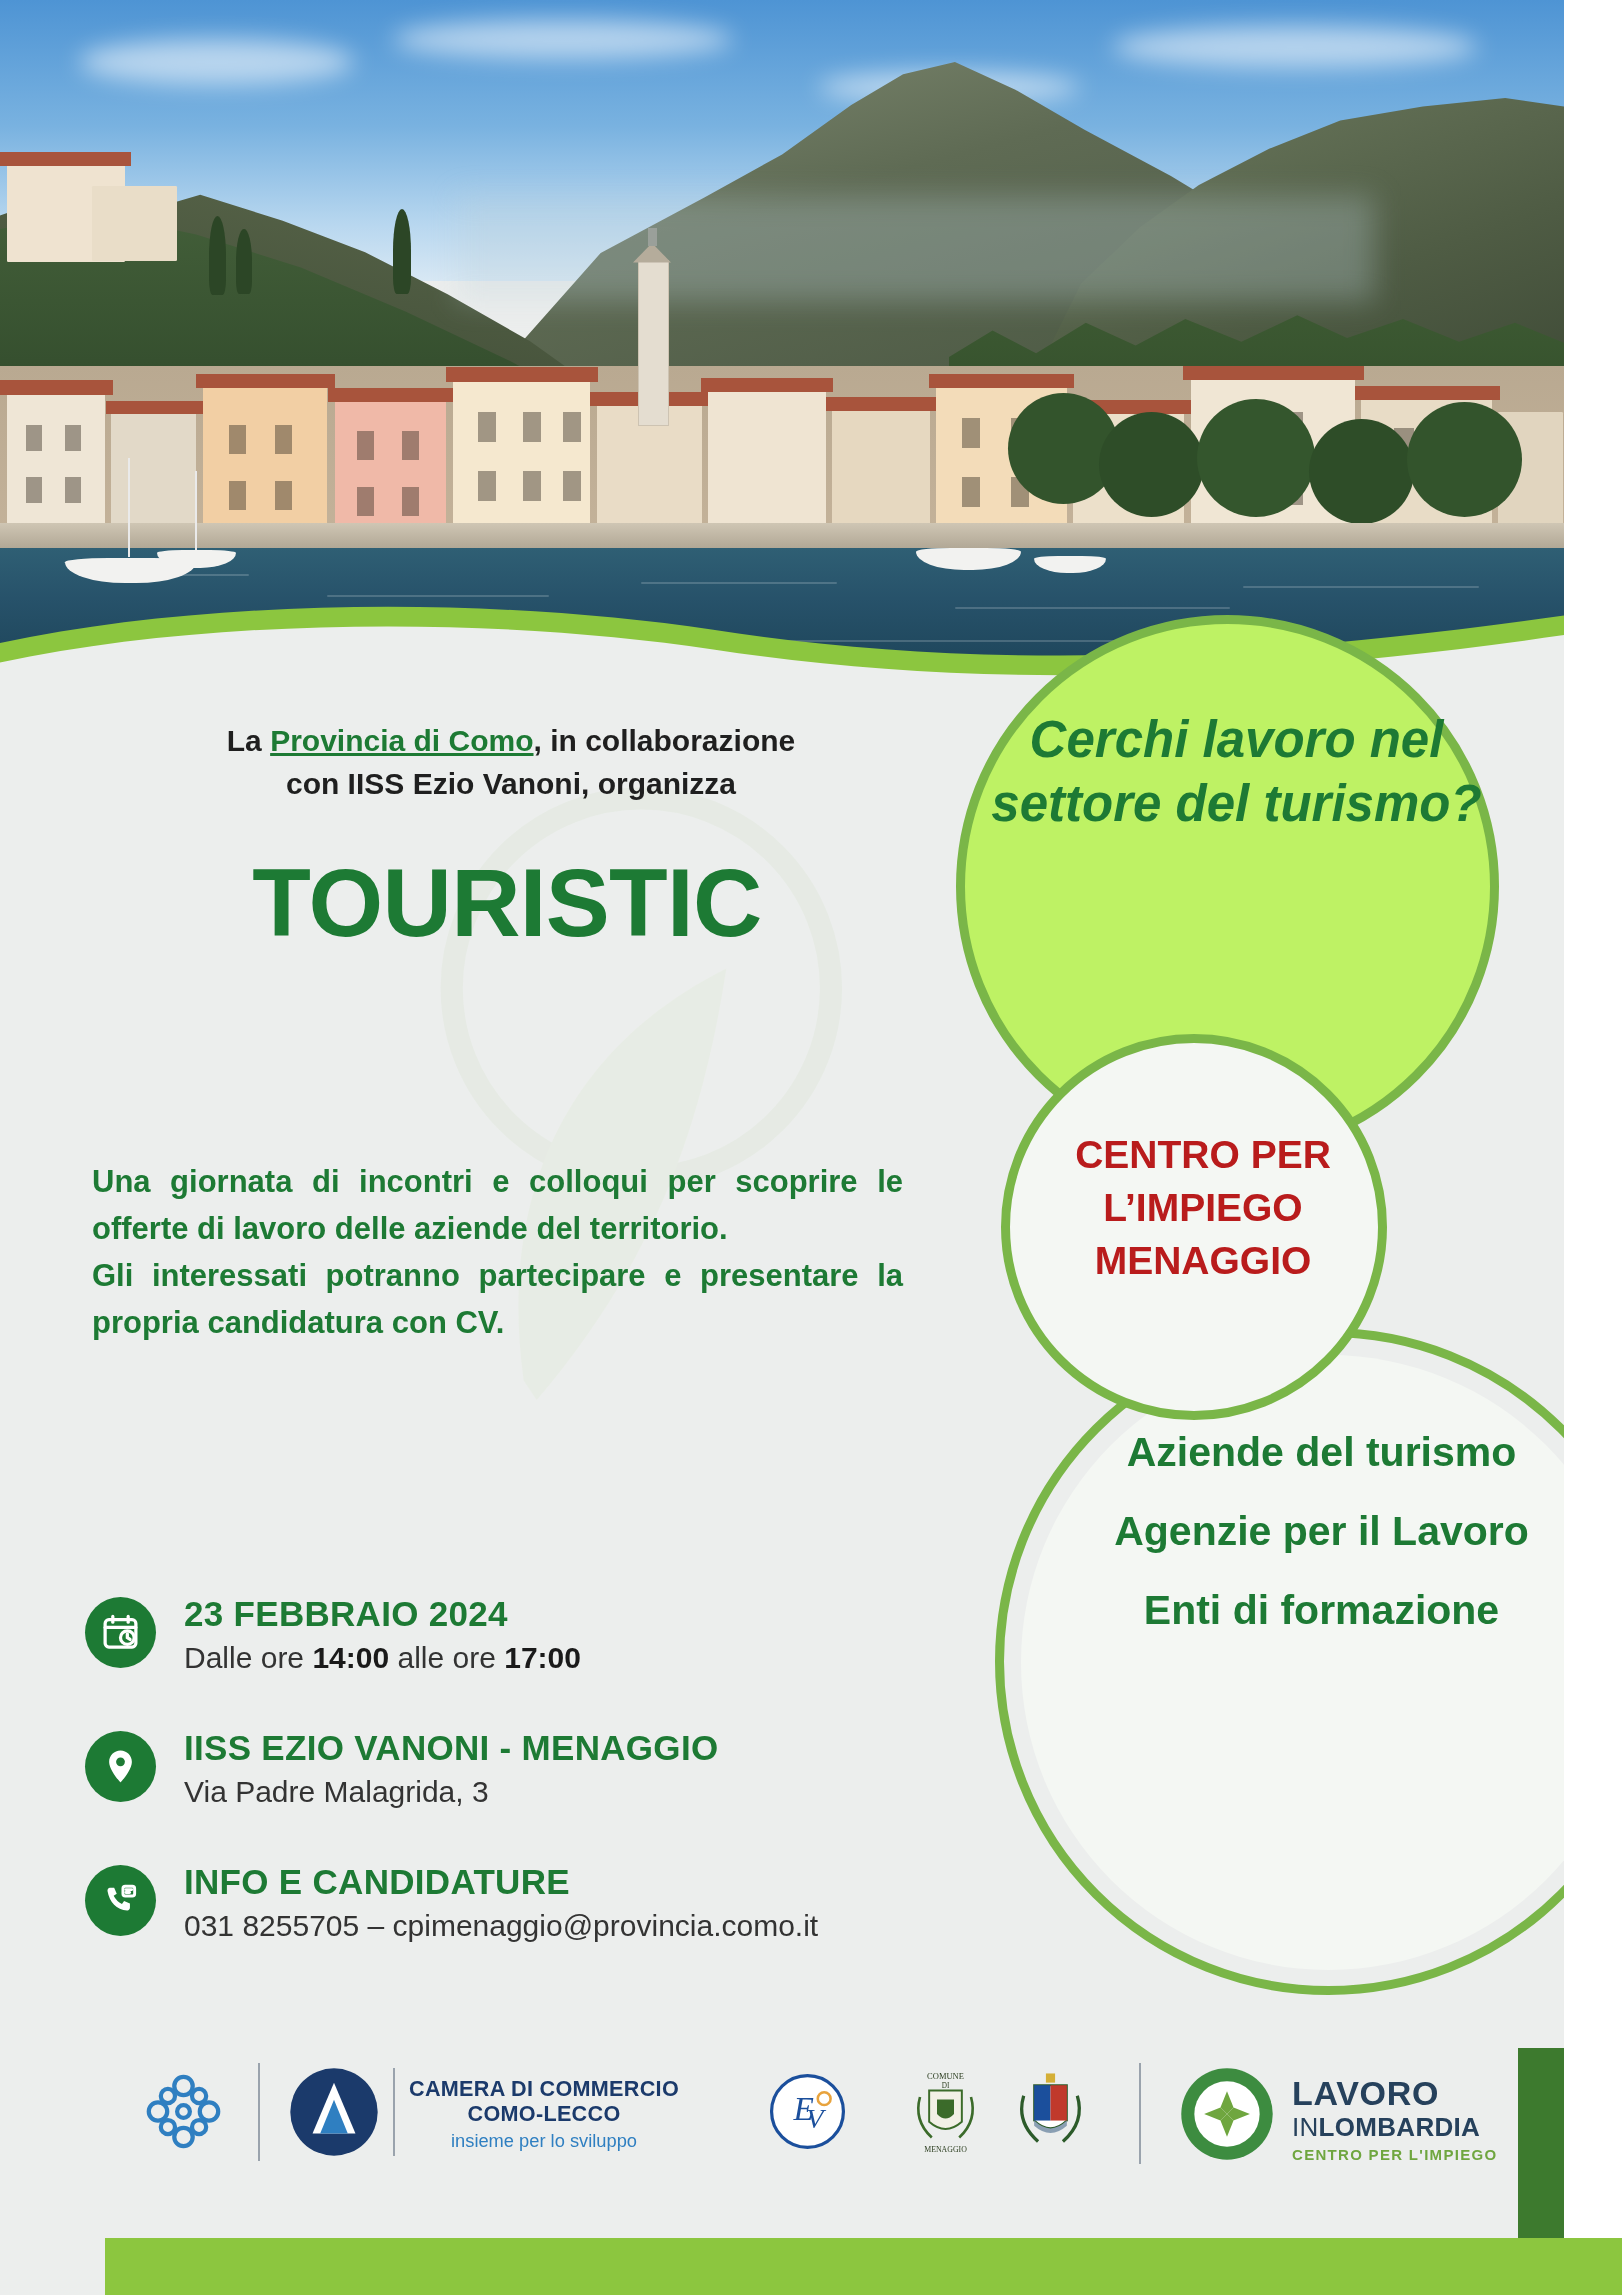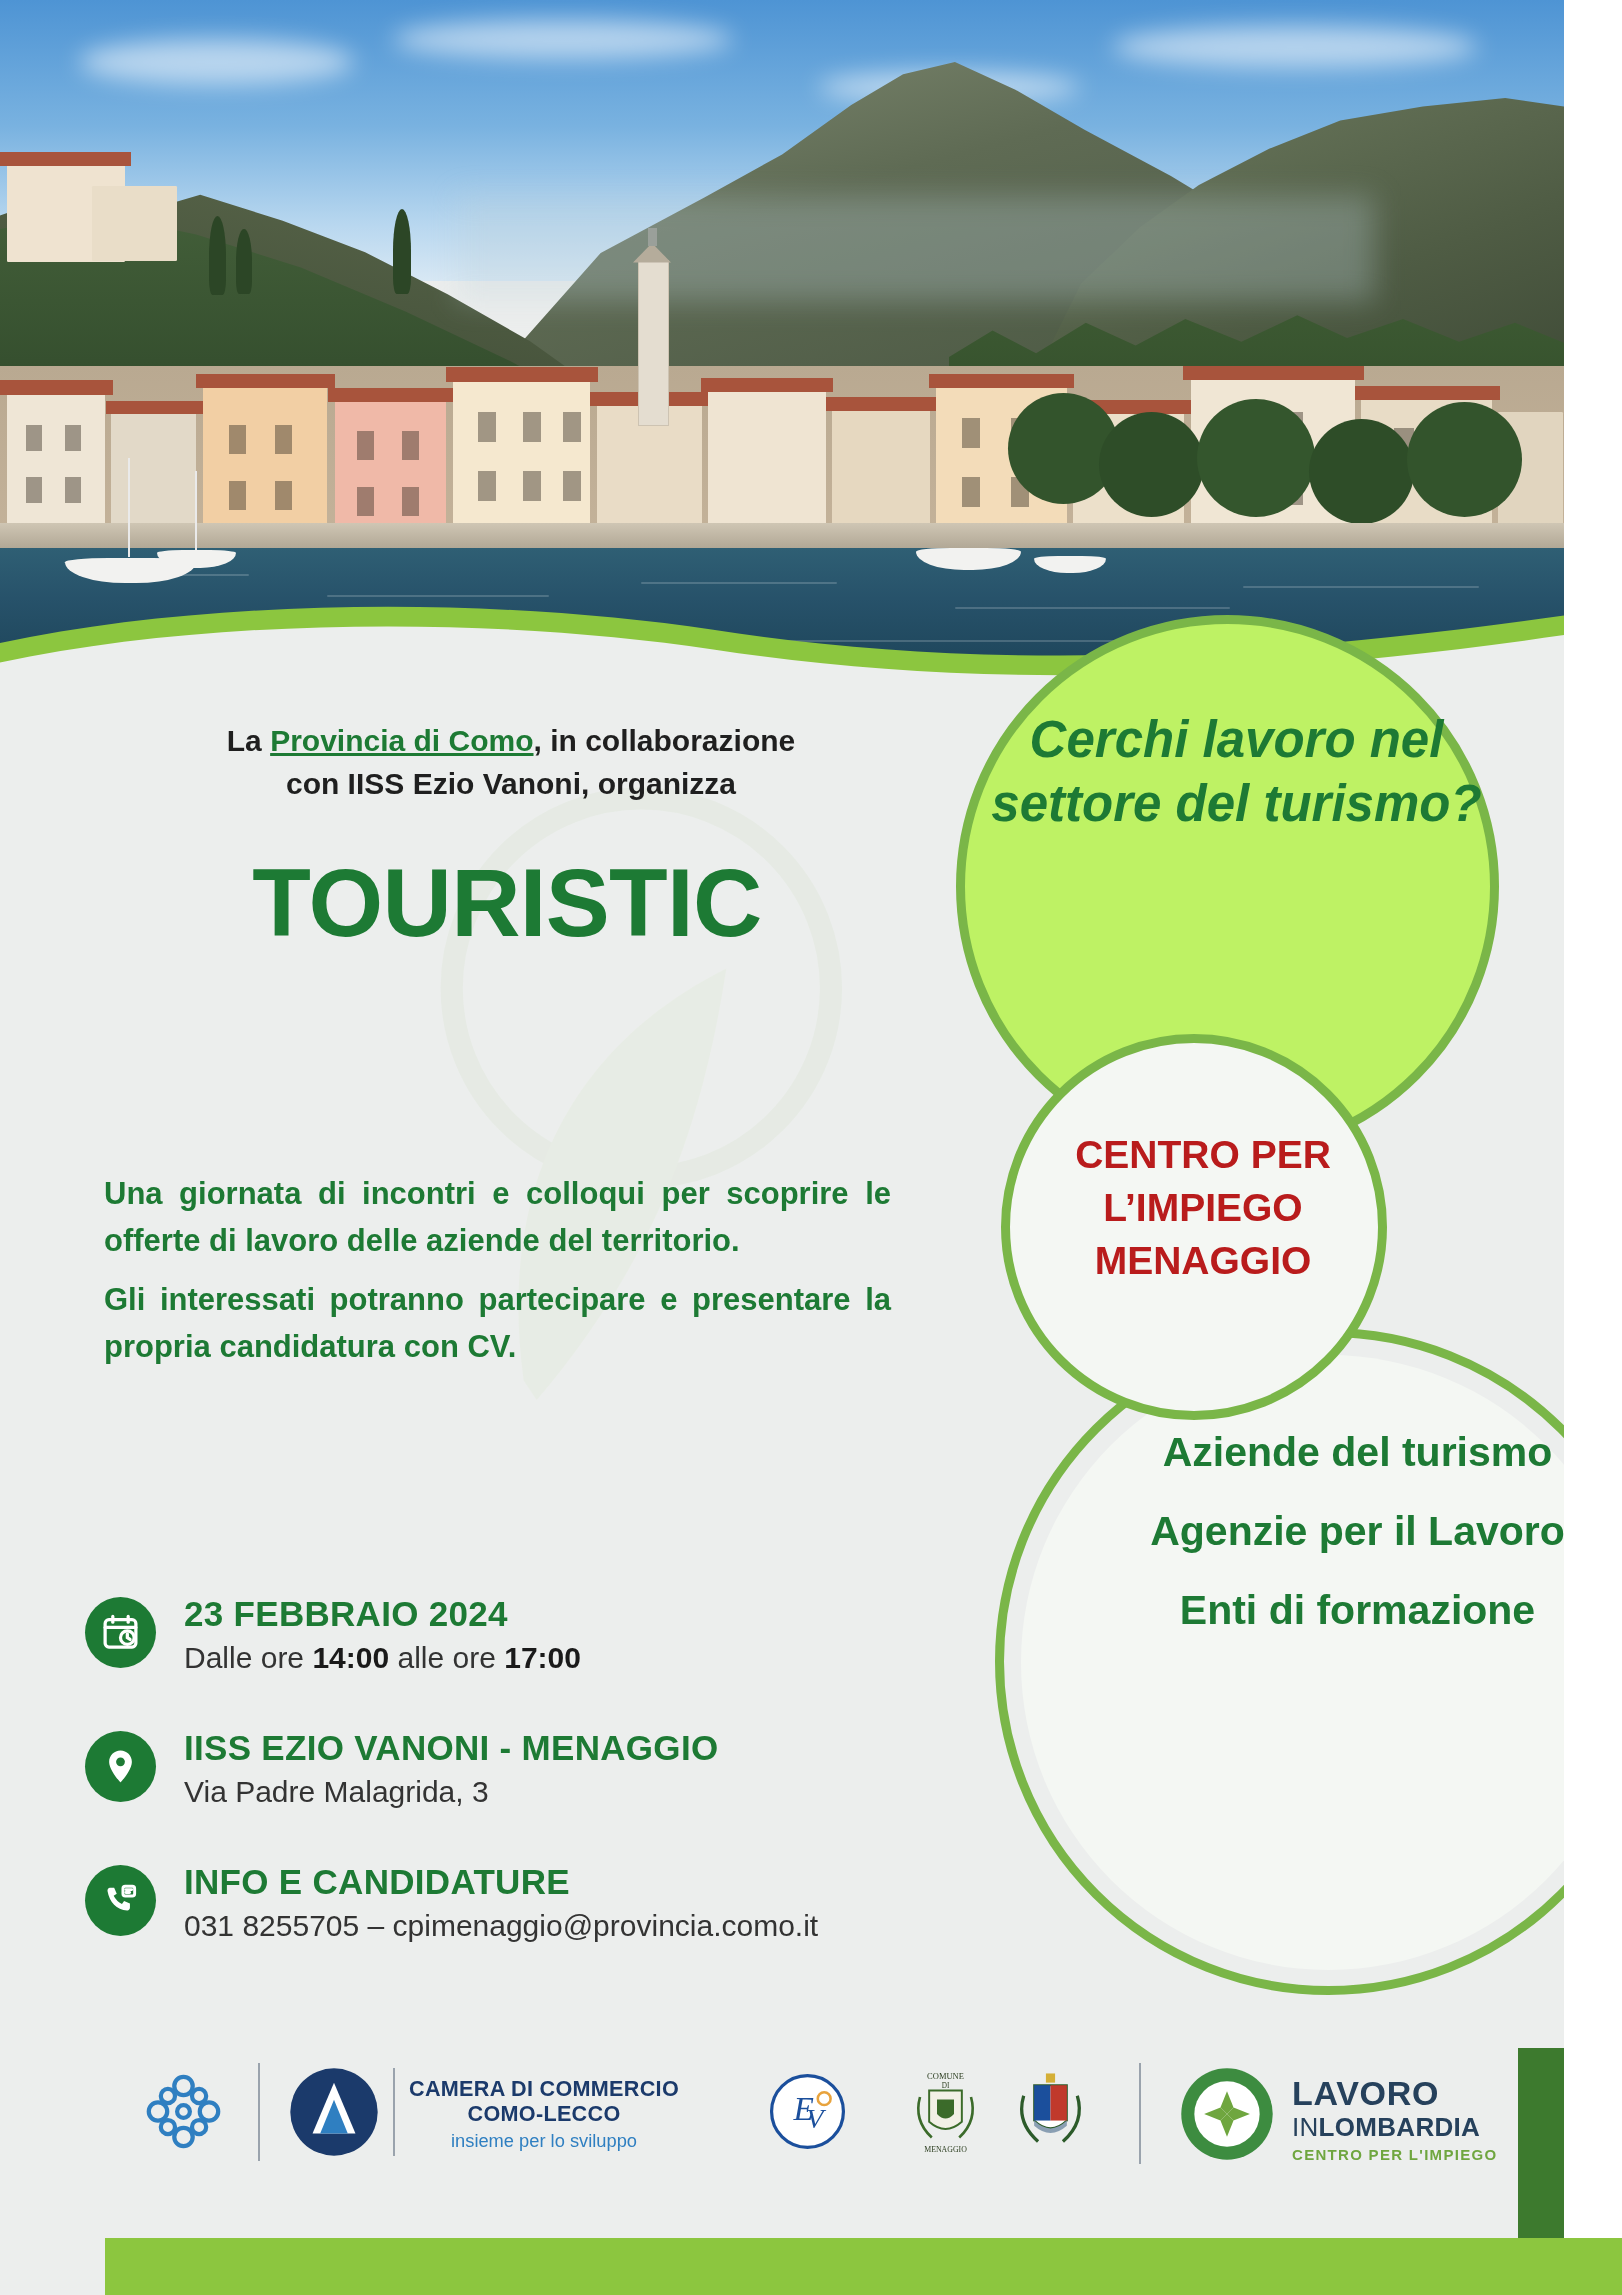--- a/index.html
+++ b/index.html
@@ -164,21 +164,21 @@
 
   .body-copy {
     position: absolute;
     left: 92px; top: 1158px; width: 811px;
     color: #1d7a34;
     font-weight: bold;
     font-size: 31px;
     line-height: 1.52;
     text-align: justify;
   }
-  .body-copy p { margin: 12px; }
+  .body-copy p { margin: 0; }
 
   
   .info-row { position: absolute; left: 85px; width: 851px; }
   .icon-circle {
     position: absolute; left: 0; top: 0;
     width: 71px; height: 71px; border-radius: 50%;
     background: #1d7a34;
     display: flex; align-items: center; justify-content: center;
   }
   .info-text { position: absolute; left: 99px; top: -2.6px; }
@@ -230,21 +230,21 @@
   }
   #bubble3-inner {
     position: absolute;
     left: 1021px; top: 1355px;
     width: 615px; height: 615px;
     border-radius: 50%;
     background: #f4f7f3;
   }
   .bubble3-list {
     position: absolute;
-    left: 1096px; top: 1427px; width: 523px;
+    left: 1060px; top: 1427px; width: 523px;
     text-align: center;
     color: #1d7a34;
     font-weight: bold;
     font-size: 41px;
     line-height: 1.22;
   }
   .bubble3-list .item { margin-bottom: 29px; }
 
   
   #footer {

